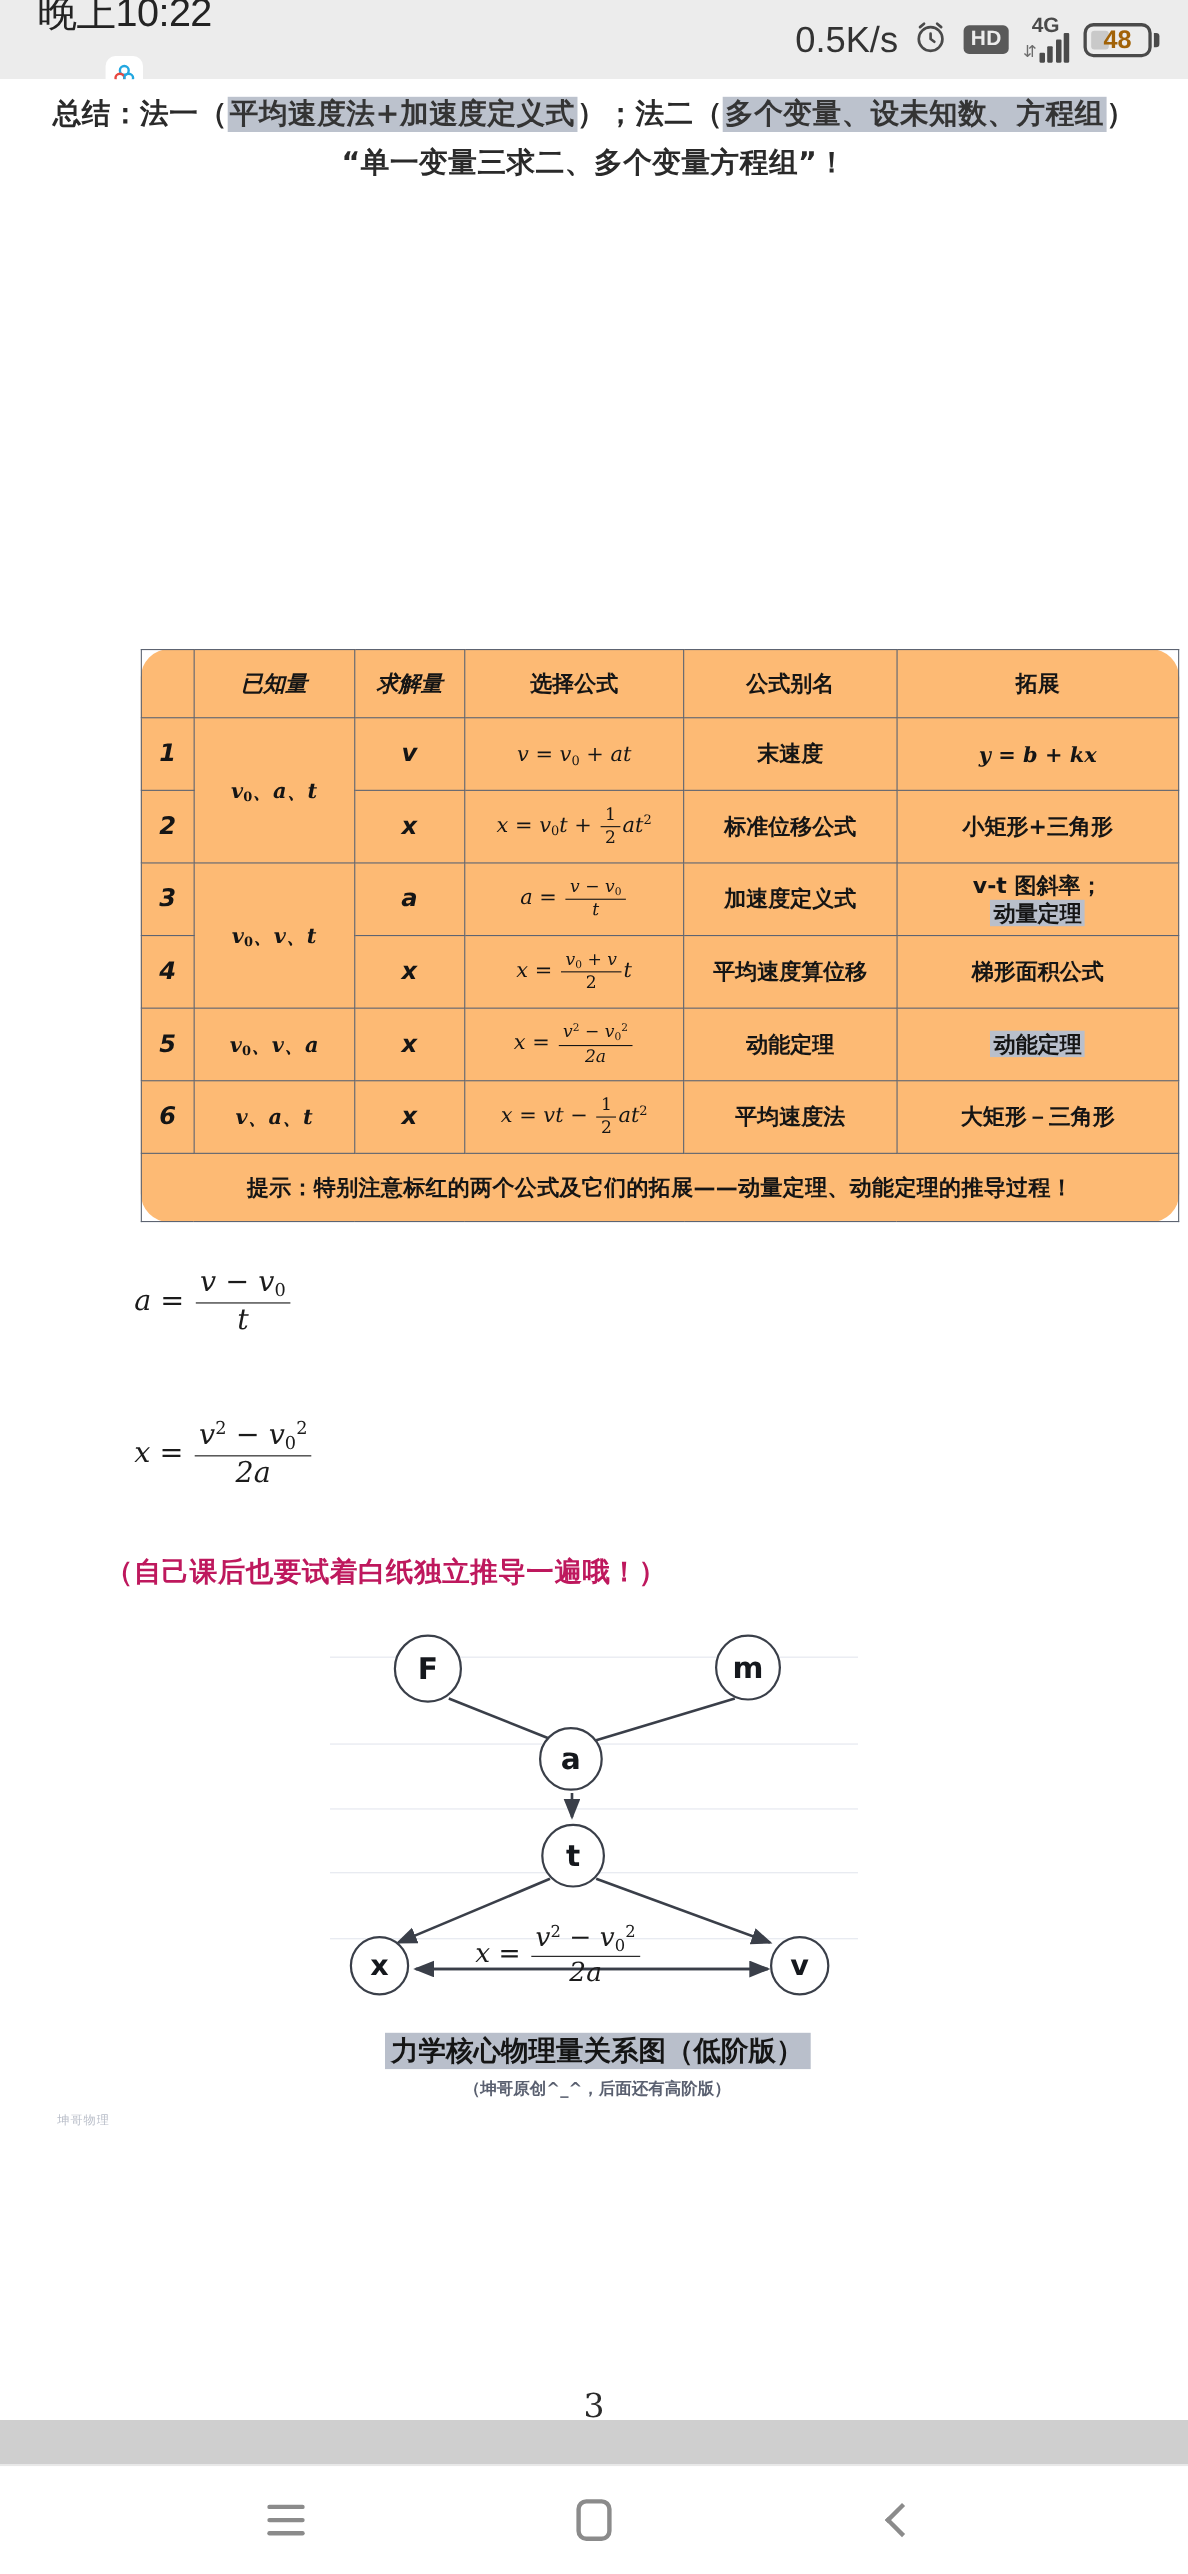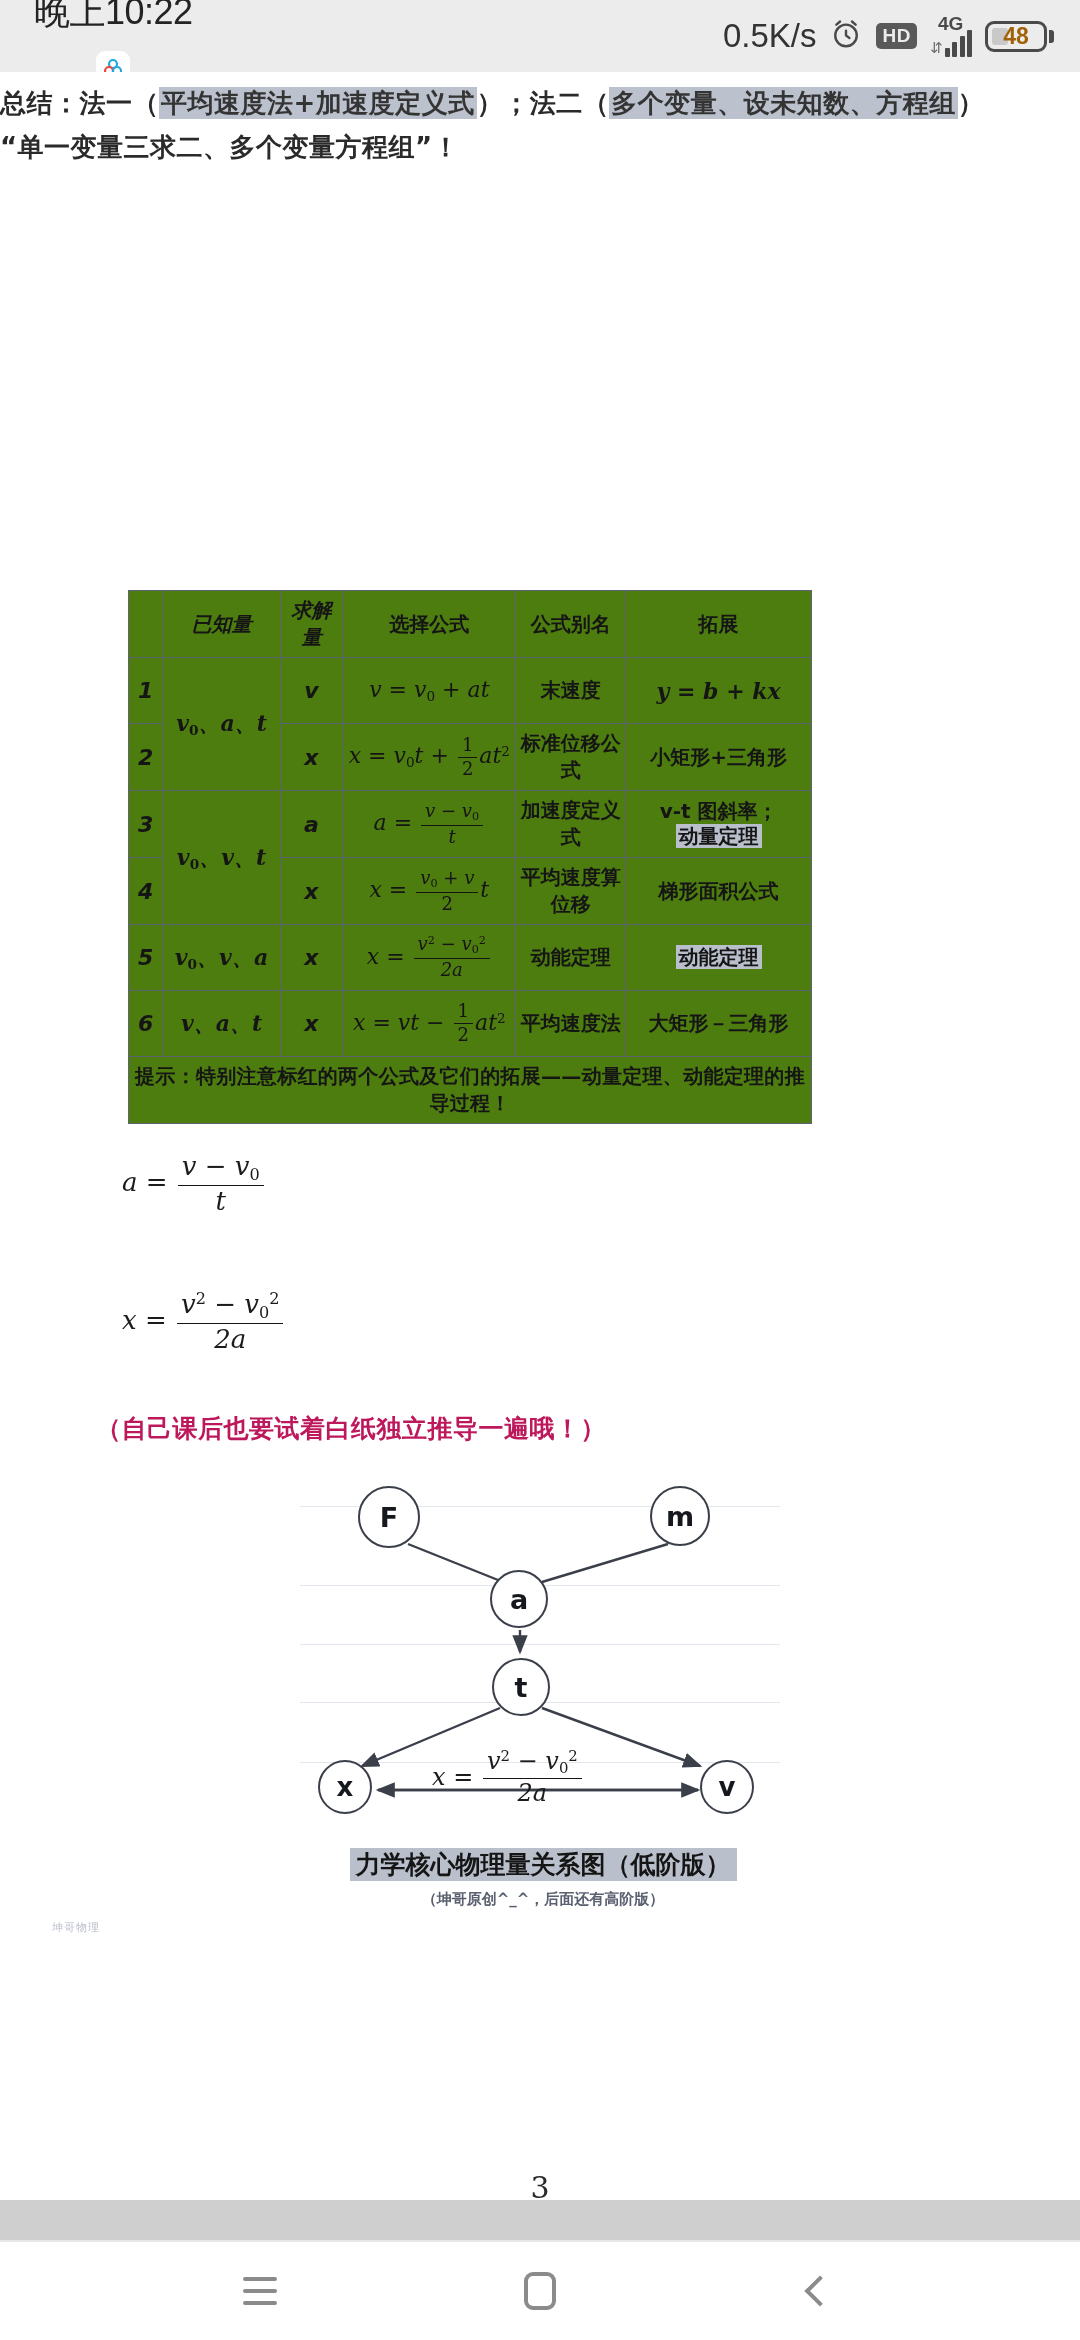--- a/index.html
+++ b/index.html
@@ -49,59 +49,60 @@
   .batt-cap { width: 5px; height: 13px; background: #4a4a4a; border-radius: 0 3px 3px 0; margin-left: 2px; }
 
   
   .doc {
     position: absolute; top: 72px; left: 0; width: 1080px; height: 2128px;
     background: #ffffff; color: #1b1b1b; overflow: hidden;
   }
   .doc-inner { position: relative; width: 1080px; height: 2128px; }
 
   .hdr-line {
-    font-family: "DejaVu Sans", sans-serif;
+    text-align: center; font-family: "DejaVu Sans", sans-serif;
     font-weight: 700; color: #2a2a2a;
   }
   .hdr1 { position: absolute; top: 14px; left: 0; width: 1080px; font-size: 26px; letter-spacing: 0.5px; }
   .hdr2 { position: absolute; top: 58px; left: 0; width: 1080px; font-size: 26px; letter-spacing: 0.5px; }
   .hl { background: #b9bfcb; opacity: 0.95; padding: 1px 2px; }
 
   .doc-title {
     position: absolute; top: 452px; left: 0; width: 1080px; text-align: center;
     font-family: "DejaVu Sans", sans-serif; font-weight: 700; font-size: 30px; color: #141414;
     letter-spacing: 2px;
   }
 
   
   .tbl-wrap { position: absolute; top: 518px; left: 128px; width: 828px; }
   table.formula {
-    width: 684px; border-collapse: collapse;
+    width: 944px; border-collapse: collapse;
     font-family: "DejaVu Sans", sans-serif;
-    background: #4d7c0f;
+    background: #fdba74;
+    border-radius: 26px;
   }
   table.formula td, table.formula th {
     border: 1.6px solid #5d6472; text-align: center; vertical-align: middle;
     color: #151515; padding: 6px 4px;
   }
   table.formula th { font-weight: 700; font-size: 20px; height: 60px; }
   .c-idx { width: 42px; font-style: italic; font-weight: 700; font-size: 22px; }
   .c-known { width: 128px; font-weight: 700; font-size: 21px; font-style: italic; }
   .c-solve { width: 88px; font-style: italic; font-weight: 700; font-size: 22px; }
   .c-formula { width: 175px; font-size: 21px; }
   .c-alias { width: 170px; font-weight: 700; font-size: 20px; }
   .c-ext { width: 225px; font-weight: 700; font-size: 20px; }
   tr.rowh { height: 62px; }
   tr.rowb { height: 66px; }
   .tip-row td { font-weight: 700; font-size: 20px; height: 62px; letter-spacing: 0.3px; margin-top: 15px; }
   .ext2 { line-height: 1.25; }
   .hl2 { background: #b9bfcb; padding: 0 3px; }
 
   
-  .mth { font-family: "DejaVu Serif", serif; font-style: italic; font-size: 22px; white-space: nowrap; }
+  .mth { font-family: "DejaVu Serif", serif; font-style: italic; font-size: 19px; white-space: nowrap; }
   .mth .op { font-style: normal; }
   .sub { font-size: 0.62em; vertical-align: -0.28em; font-style: normal; }
   .sup { font-size: 0.62em; vertical-align: 0.55em; font-style: normal; }
   .frac { display: inline-block; vertical-align: middle; text-align: center; margin: 0 2px; }
   .frac .num { display: block; border-bottom: 1.4px solid #151515; padding: 0 4px 1px; line-height: 1.15; }
   .frac .den { display: block; padding: 1px 4px 0; line-height: 1.15; }
   .fr-sm { font-size: 0.82em; }
 
   
   .sf1 { position: absolute; top: 1080px; left: 122px; }

